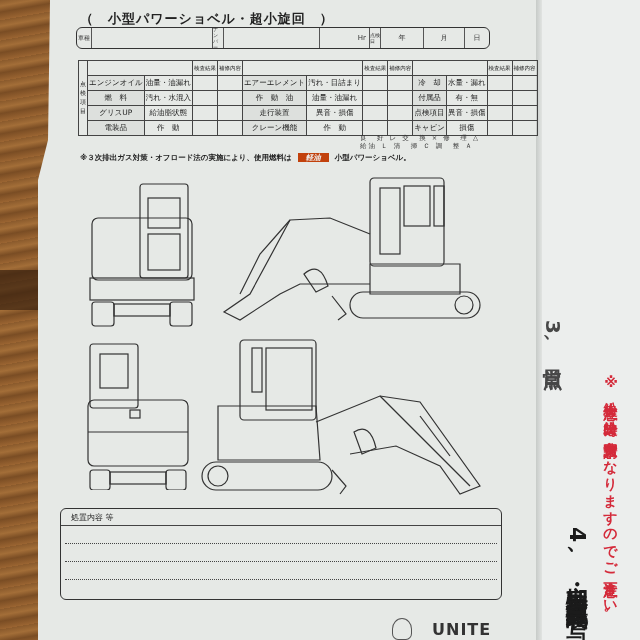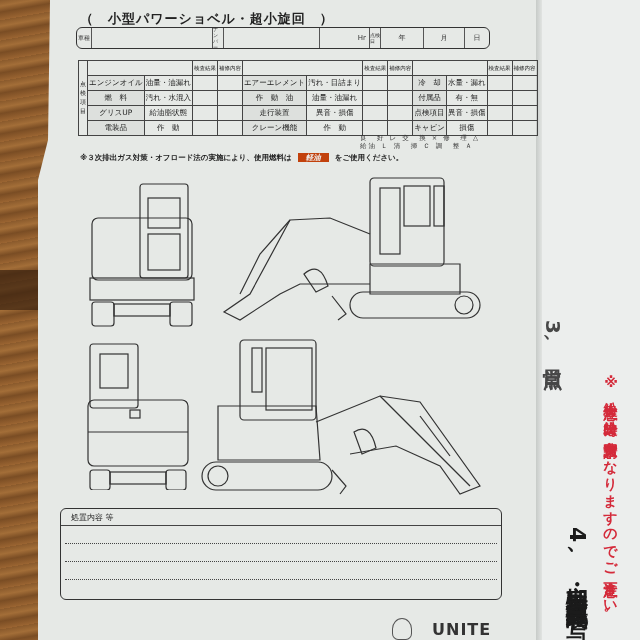--- a/index.html
+++ b/index.html
@@ -130,21 +130,21 @@
   </tr>
 </tbody>
   </table>
 
 <div class="legend">
   <div>良　好 レ 交　換 × 修　理 △</div>
   <div>給油 Ｌ 清　掃 Ｃ 調　整 Ａ</div>
 </div>
 
 <div class="note">
-  <span>※３次排出ガス対策・オフロード法の実施により、使用燃料は</span><span class="badge">軽油</span><span>をご使用ください。</span>
+  <span>※３次排出ガス対策・オフロード法の実施により、使用燃料は</span><span class="badge">軽油</span><span>小型パワーショベル。</span>
 </div>
 
 <svg class="draw" style="left:88px;top:178px" width="110" height="150" fill="none" stroke="#333" stroke-width="1.2">
   <rect x="52" y="6" width="48" height="94" rx="3"></rect>
   <rect x="60" y="20" width="32" height="30"></rect>
     <rect x="60" y="56" width="32" height="36"></rect>
   <rect x="4" y="40" width="100" height="62" rx="6"></rect>
   <rect x="2" y="100" width="104" height="22"></rect>
   <rect x="4" y="124" width="22" height="24" rx="3"></rect>
     <rect x="82" y="124" width="22" height="24" rx="3"></rect>

